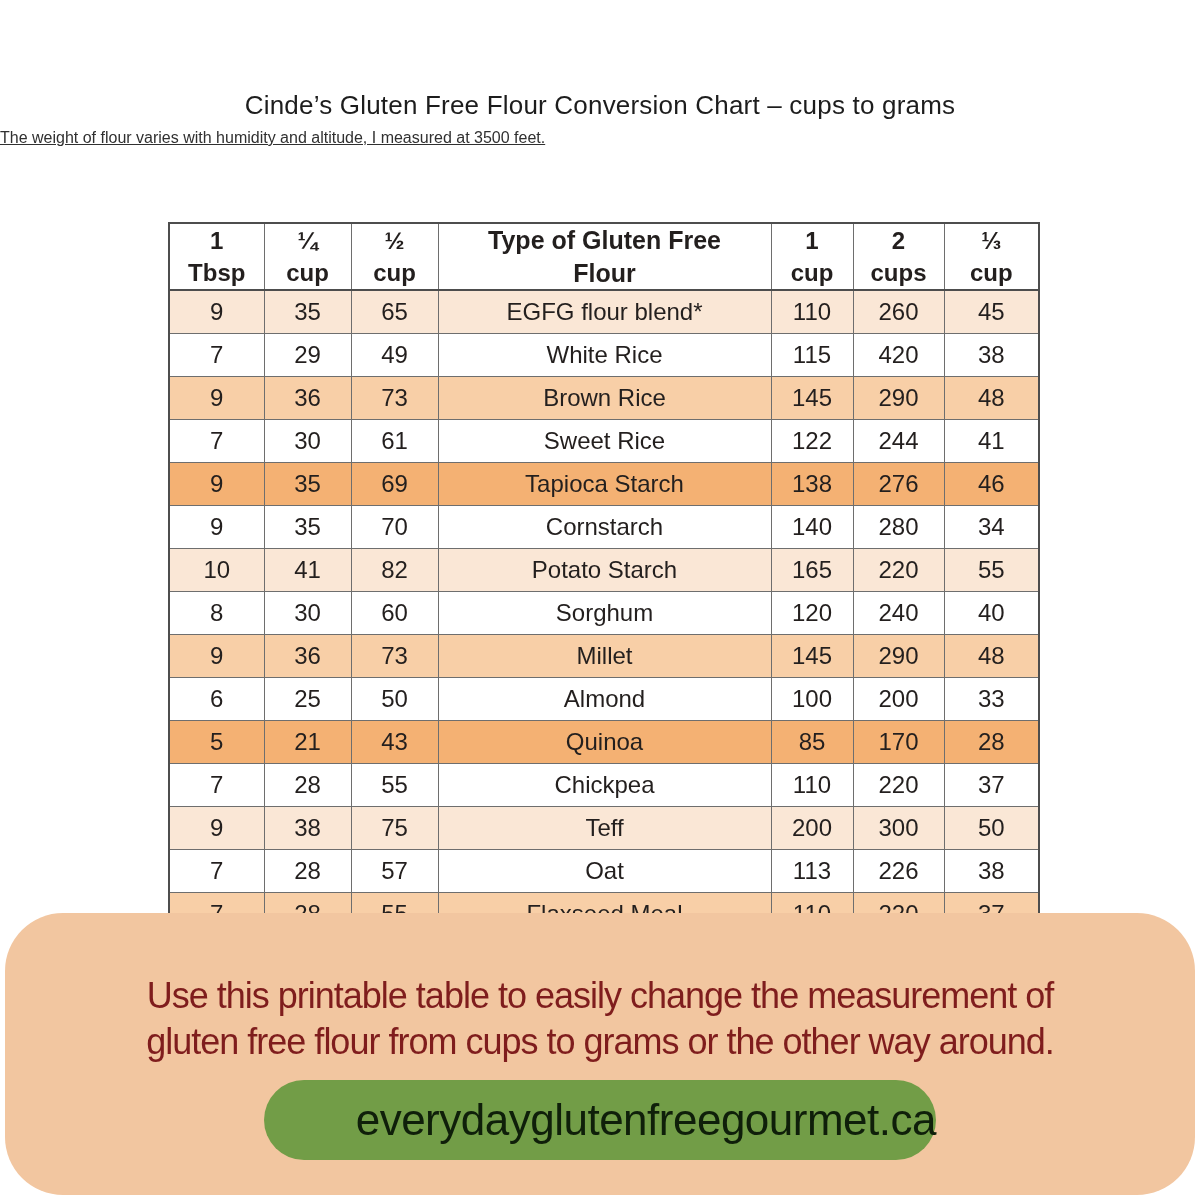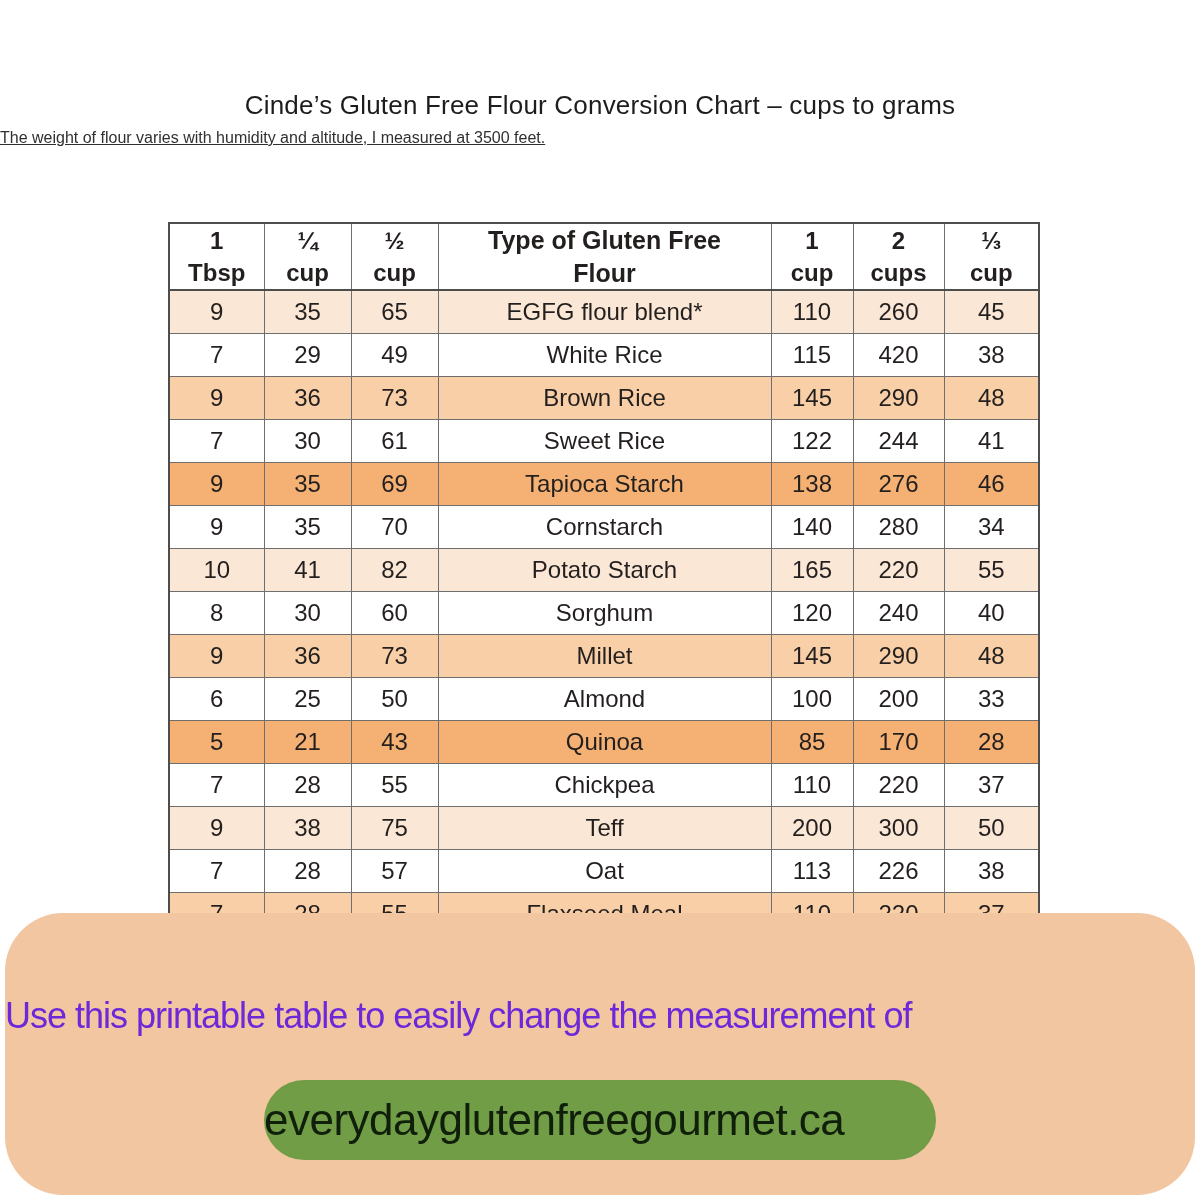--- a/index.html
+++ b/index.html
@@ -67,36 +67,37 @@
   tr.shade-dark   td { background: #f4b173; }
   .footer-box {
     position: absolute;
     left: 5px; top: 913px;
     width: 1190px; height: 282px;
     background: #f2c6a0;
     border-radius: 58px;
     z-index: 5;
   }
   .footer-msg {
-    margin-top: 80px;
+    margin-top: 60px;
+    text-align: center;
     font-size: 36px;
     letter-spacing: -1px;
     line-height: 1.27;
-    color: #6d28d9;
+    color: #7f1d1d;
   }
   .site-pill {
     position: absolute;
     left: 50%; top: 167px;
     transform: translateX(-50%);
     width: 672px; height: 80px;
     background: #729d47;
     border-radius: 42px;
     display: flex;
     align-items: center;
-    justify-content: flex-start;
+    justify-content: flex-end;
   }
   .site-pill span {
     font-size: 44px;
     letter-spacing: -0.5px;
     color: #0f1f0a;
   }
 </style>
 </head>
 <body>
 
@@ -284,19 +285,20 @@
             <td>220</td>
             <td>37</td>
           </tr>
         </tbody>
     </table>
   </div>
 
   <div class="footer-box">
     <div class="footer-msg">
       <div>Use this printable table to easily change the measurement of</div>
+      <div>gluten free flour from cups to grams or the other way around.</div>
     </div>
     <div class="site-pill">
       <span>everydayglutenfreegourmet.ca</span>
     </div>
   </div>
 
 </div>
 
 </body></html>

